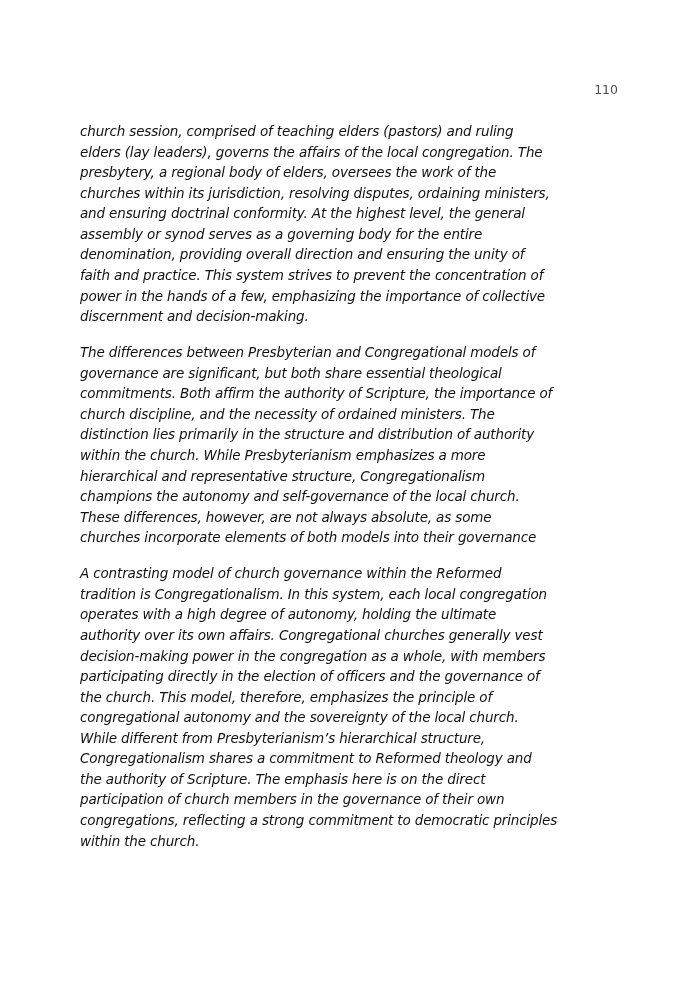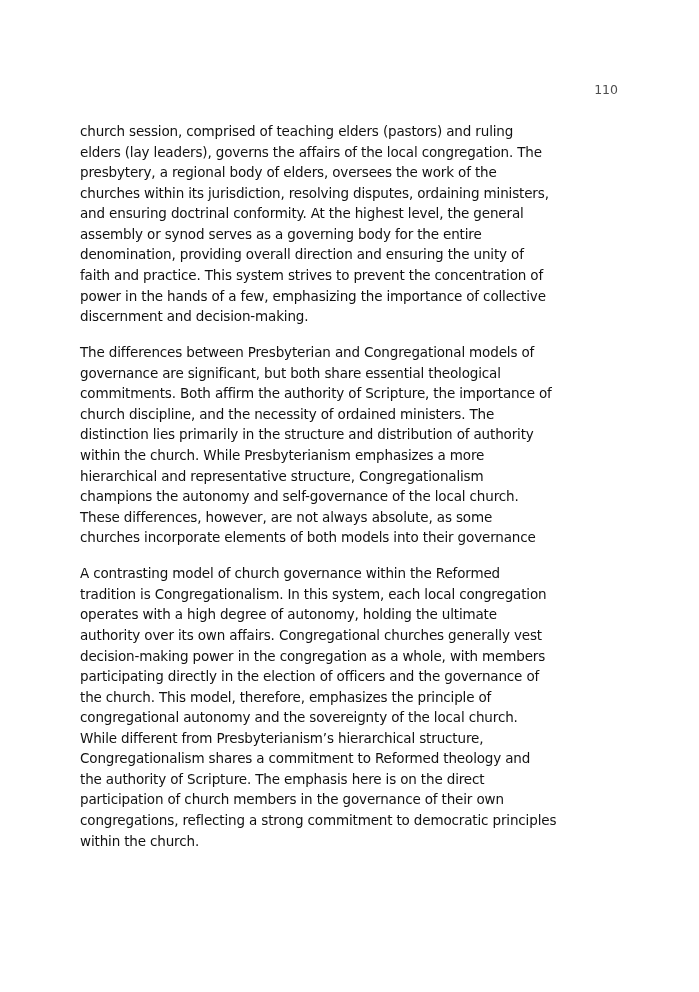--- a/index.html
+++ b/index.html
@@ -26,20 +26,21 @@
   }
   .content {
     position: absolute;
     left: 80px;
     top: 121px;
     width: 620px;
     font-size: 13.5px;
     line-height: 20.57px;
     letter-spacing: -0.15px;
     color: #111111;
+    font-style: italic;
   }
   .para {
     margin: 0 0 15.5px 0;
     white-space: pre-line;
   }
 </style>
 </head>
 <body>
 
 <div class="page">

